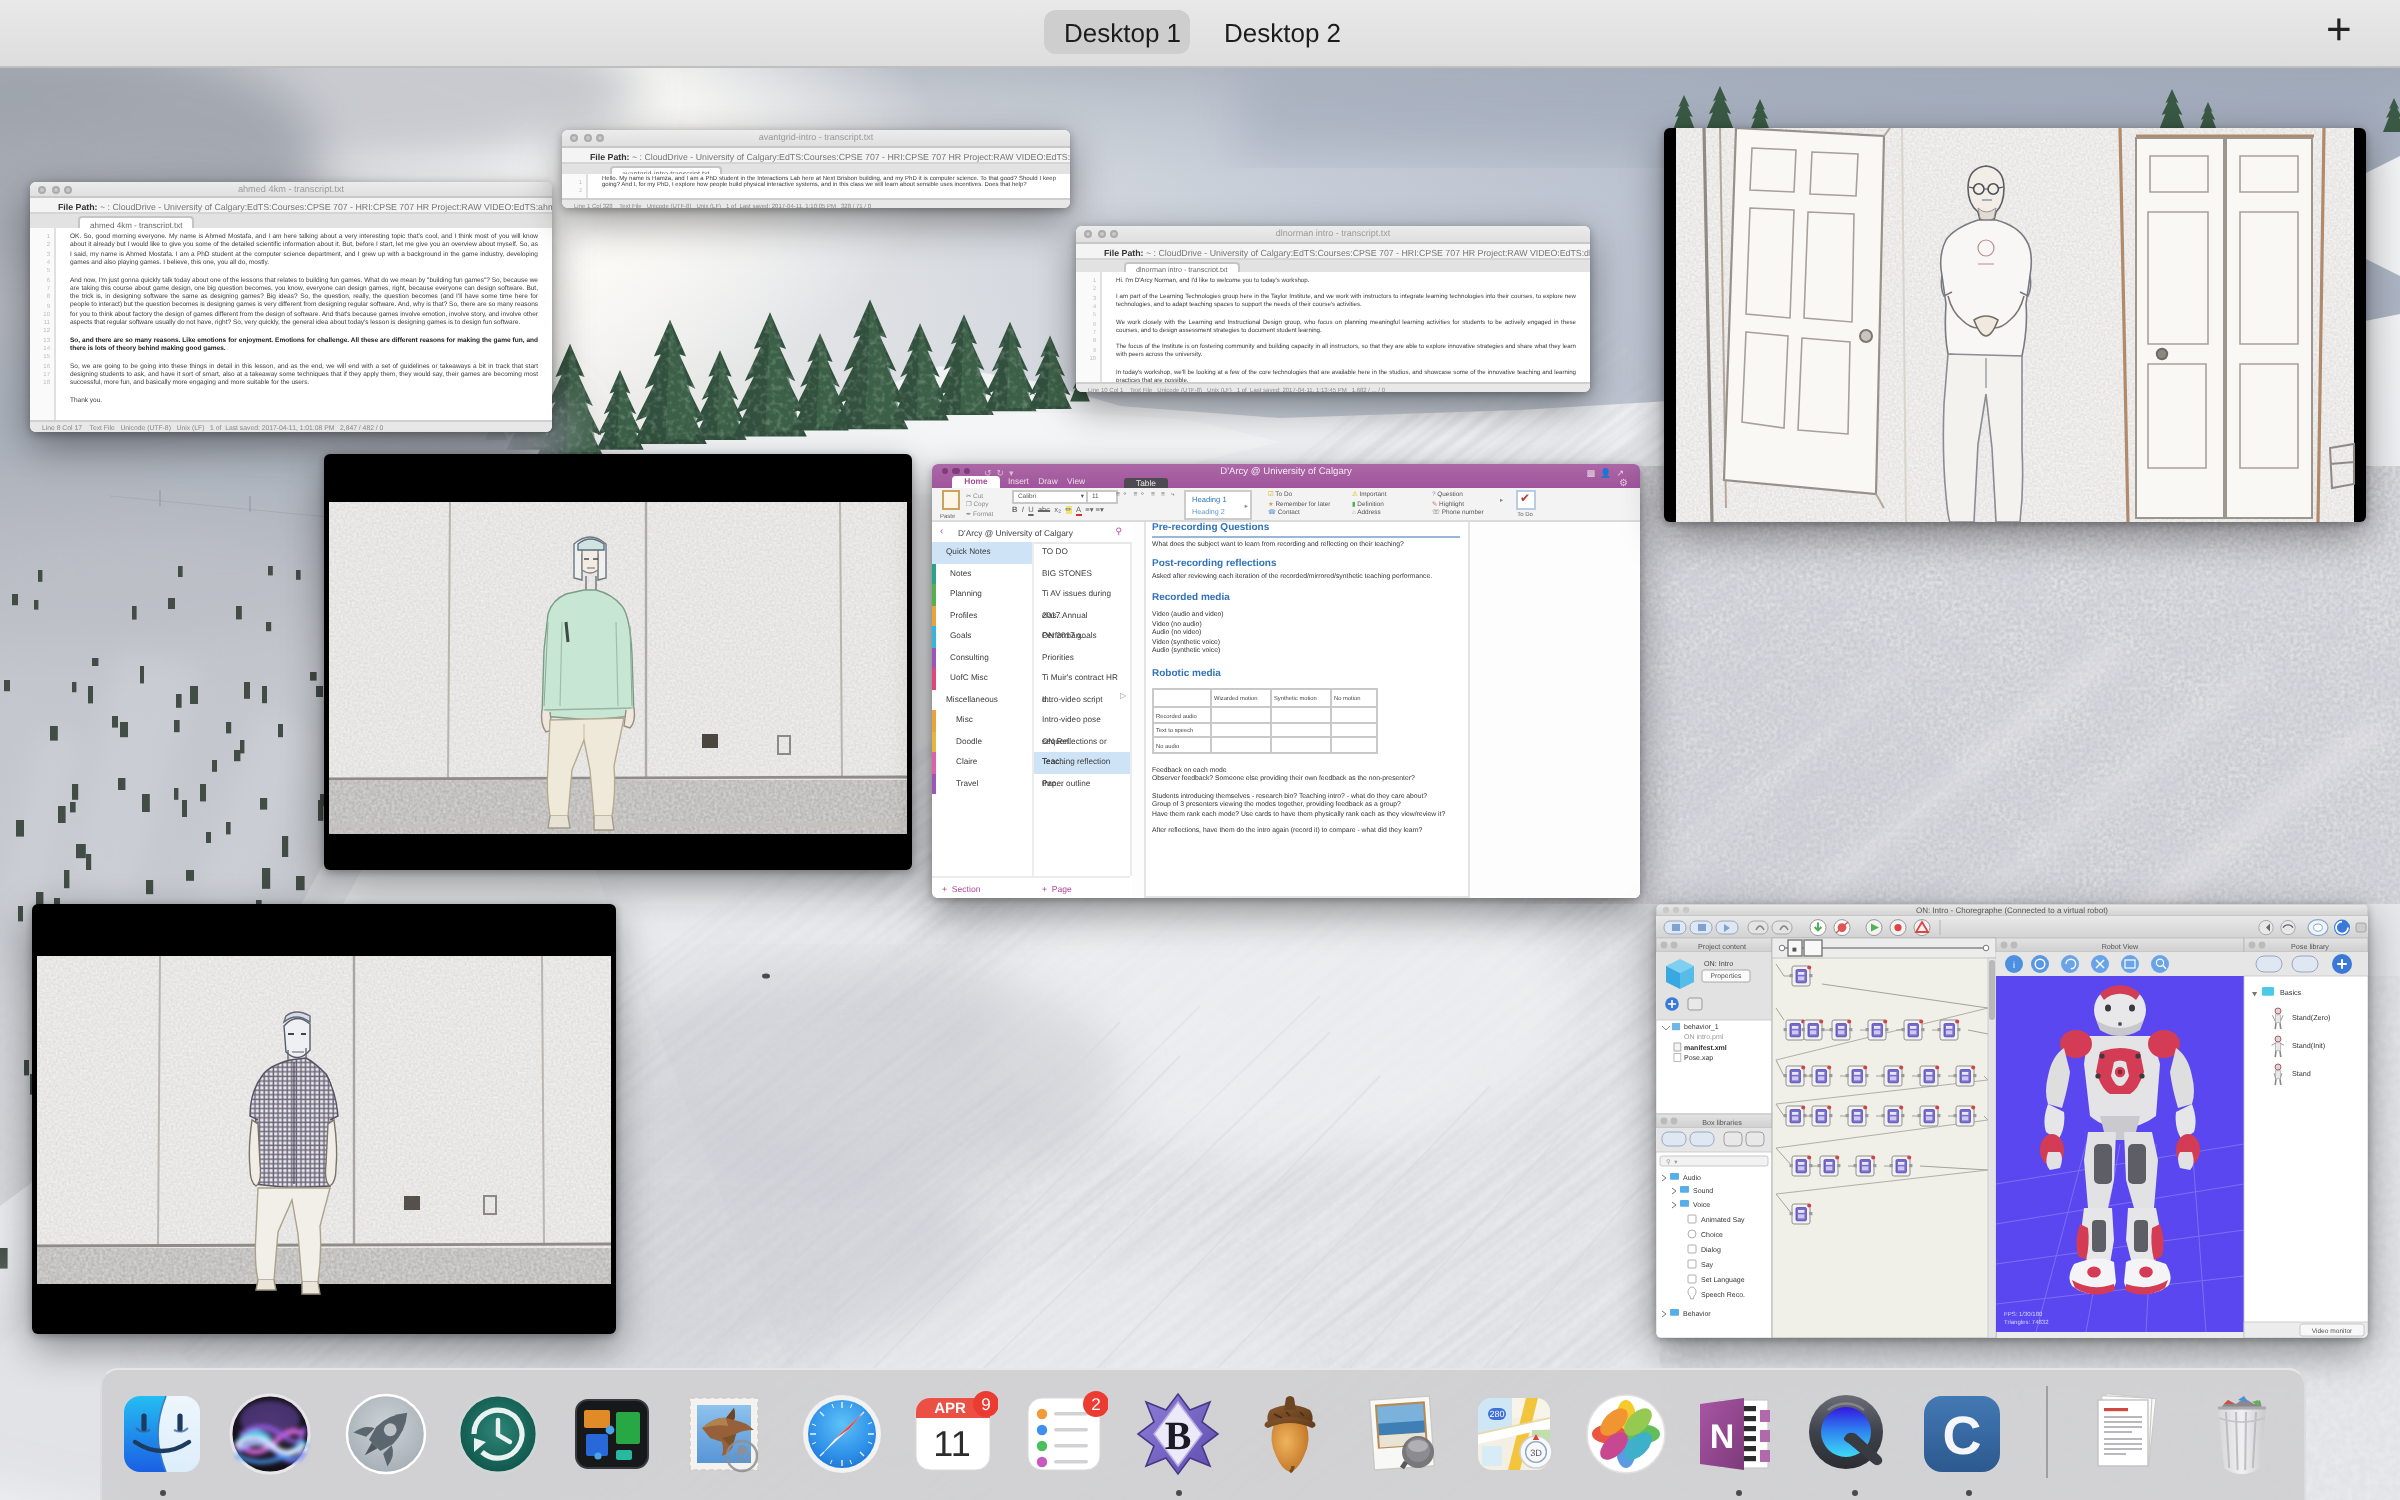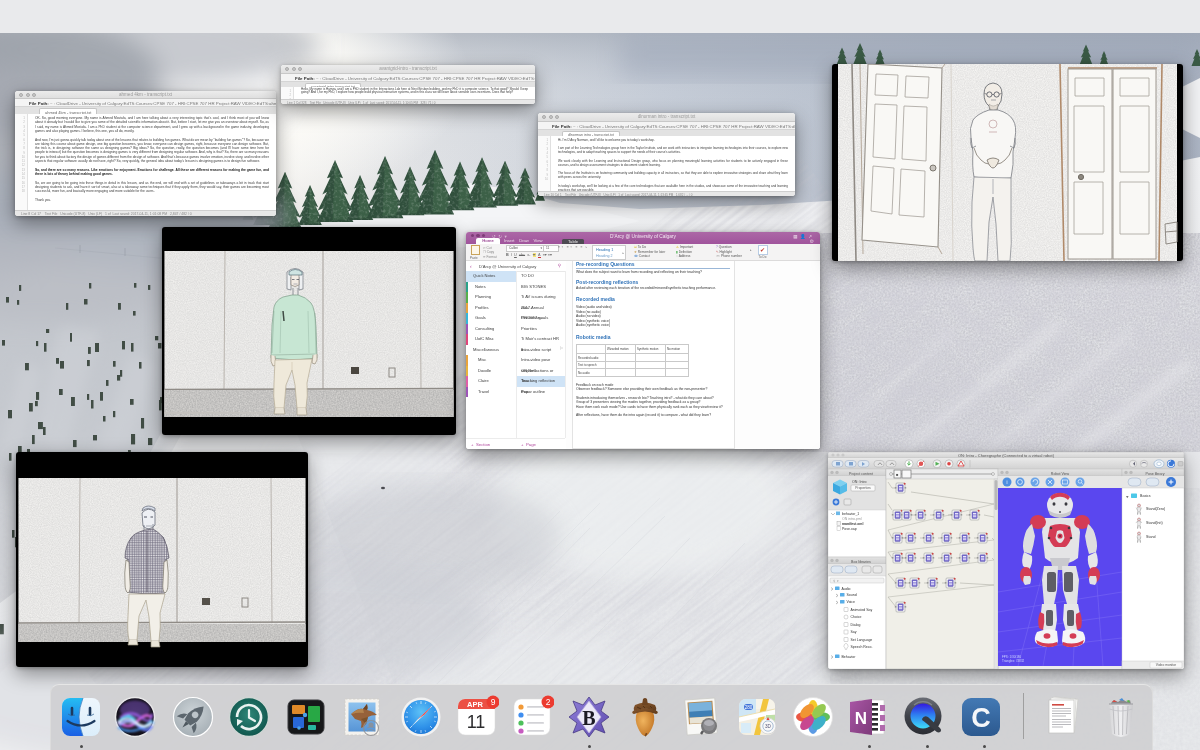--- a/index.html
+++ b/index.html
@@ -339,20 +339,26 @@
     </g>
     <g filter="url(#blur12)">
       <ellipse cx="330" cy="590" rx="160" ry="60" fill="#c9cbd2" opacity=".55"></ellipse>
       <ellipse cx="150" cy="660" rx="220" ry="70" fill="#d4d6db" opacity=".5"></ellipse>
     </g>
     <ellipse cx="383" cy="455" rx="2" ry="1.3" fill="#4a4a50"></ellipse>
     <path d="M55,215 L190,228" stroke="#999fa8" stroke-width="0.5" opacity=".5"></path>
     <path d="M80,212 l0,8 M125,215 l0,8 M168,219 l0,8" stroke="#868c96" stroke-width="0.7" opacity=".55"></path>
   </svg>
   </div>
+  <div id="topbar">
+    <div id="d1chip"></div>
+    <div class="dtxt" style="left:532px;">Desktop 1</div>
+    <div class="dtxt" style="left:612px;">Desktop 2</div>
+    <div id="plus">+</div>
+  </div>
 
   <div class="win" id="winA" style="left:15px;top:91px;width:261px;height:125px;">
     <div class="tw-title">
         <div class="tw-dots">
           <i></i>
           <i></i>
           <i></i>
         </div>
         <div class="tw-t">ahmed 4km - transcript.txt</div>
       </div>

